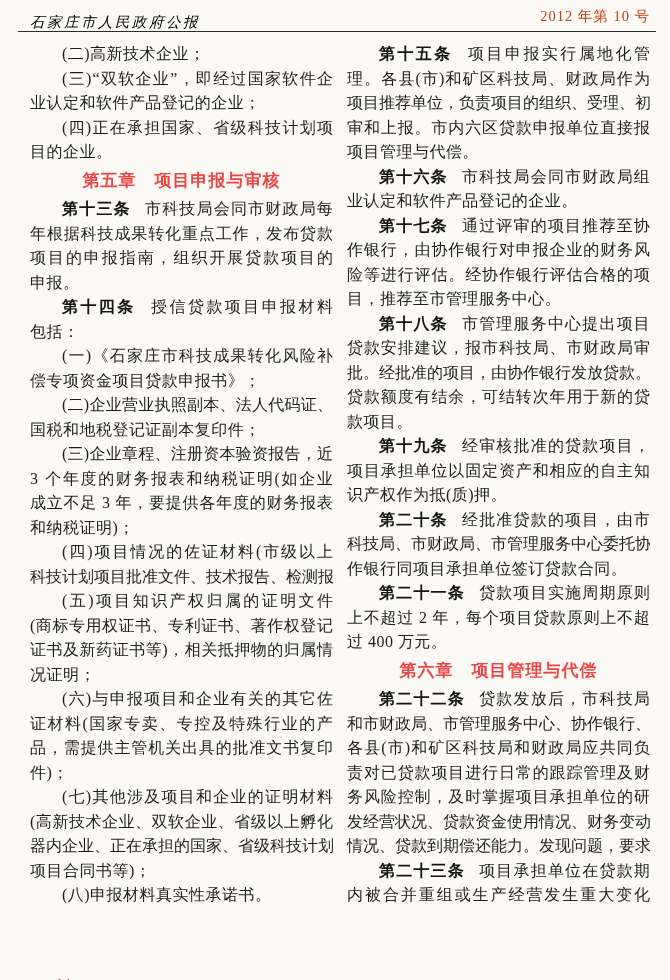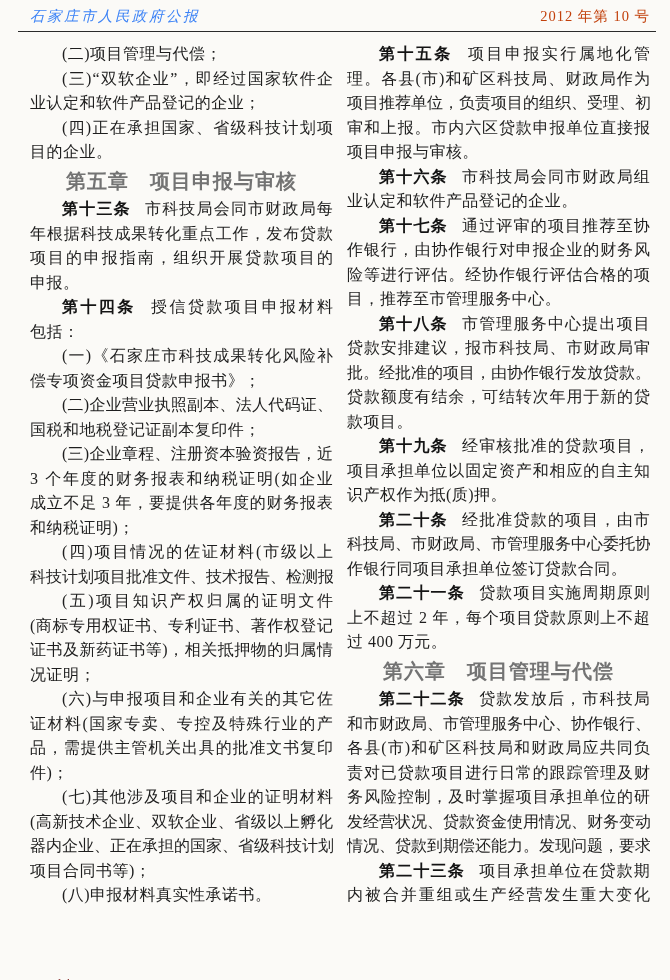--- a/index.html
+++ b/index.html
@@ -5,22 +5,22 @@
   html,body{margin:0;padding:0;}
   body{
     width:670px;height:980px;position:relative;overflow:hidden;
     background:#fbfaf7;
     font-family:"Liberation Serif","DejaVu Serif",serif;
     color:#1e1e1e;
   }
   .page{position:absolute;inset:0;}
   
   .hdr-left{
-    position:absolute;left:30px;top:7px;font-size:14.5px;
-    font-style:italic;letter-spacing:2.5px;color:#3b82f6;
+    position:absolute;left:30px;top:13px;font-size:14.5px;
+    font-style:italic;letter-spacing:2.5px;color:#000000;
     font-family:"Liberation Serif","DejaVu Serif",serif;
   }
   .hdr-right{
     position:absolute;right:20px;top:7px;font-size:14.5px;
     letter-spacing:1px;color:#c2410c;
   }
   .hdr-rule{
     position:absolute;left:18px;right:14px;top:31px;
     border-top:1.6px solid #2b2b2b;height:0;
   }
@@ -37,41 +37,41 @@
   .jus{display:flex;justify-content:space-between;align-items:baseline;}
   .ind{padding-left:32px;}
   .ch{white-space:pre;display:inline-block;}
   .b, .bold{
     font-family:"Liberation Sans","DejaVu Sans",sans-serif;
     font-weight:700;color:#141414;
   }
   .gap{width:13px;flex:0 0 13px;}
   .end{letter-spacing:.03em;}
   .heading{
-    text-align:center;font-size:20px;font-weight:700;
+    text-align:center;font-size:17px;font-weight:700;
     font-family:Liberation Sans, sans-serif;
-    color:#737373;margin:4px 0;display:block;letter-spacing:1px;
+    color:#ef4444;margin:4px 0;display:block;letter-spacing:1px;
   }
   
   .footer{
     position:absolute;left:28px;top:942px;font-size:13px;
     color:#7f1d1d;word-spacing:10px;letter-spacing:1px;margin-top:33px;
   }
 </style>
 </head>
 <body>
 
 <div class="page">
   <div class="hdr-left">石家庄市人民政府公报</div>
   <div class="hdr-right">2012 年第 10 号</div>
   <div class="hdr-rule"></div>
 
   <div class="cols">
     <div class="col" id="col-left">
-        <div class="line end ind">(二)项目管理与代偿；</div>
+        <div class="line end ind">(二)高新技术企业；</div>
         <div class="line jus ind">
           <span class="ch">(</span>
           <span class="ch">三</span>
           <span class="ch">)</span>
           <span class="ch">“</span>
           <span class="ch">双</span>
           <span class="ch">软</span>
           <span class="ch">企</span>
           <span class="ch">业</span>
           <span class="ch">”</span>
@@ -586,21 +586,21 @@
           <span class="ch">贷</span>
           <span class="ch">款</span>
           <span class="ch">申</span>
           <span class="ch">报</span>
           <span class="ch">单</span>
           <span class="ch">位</span>
           <span class="ch">直</span>
           <span class="ch">接</span>
           <span class="ch">报</span>
         </div>
-        <div class="line end">项目申报与审核。</div>
+        <div class="line end">项目管理与代偿。</div>
         <div class="line jus ind">
           <span class="ch b">第</span>
           <span class="ch b">十</span>
           <span class="ch b">六</span>
           <span class="ch b">条</span>
           <span class="gap"></span>
           <span class="ch">市</span>
           <span class="ch">科</span>
           <span class="ch">技</span>
           <span class="ch">局</span>

